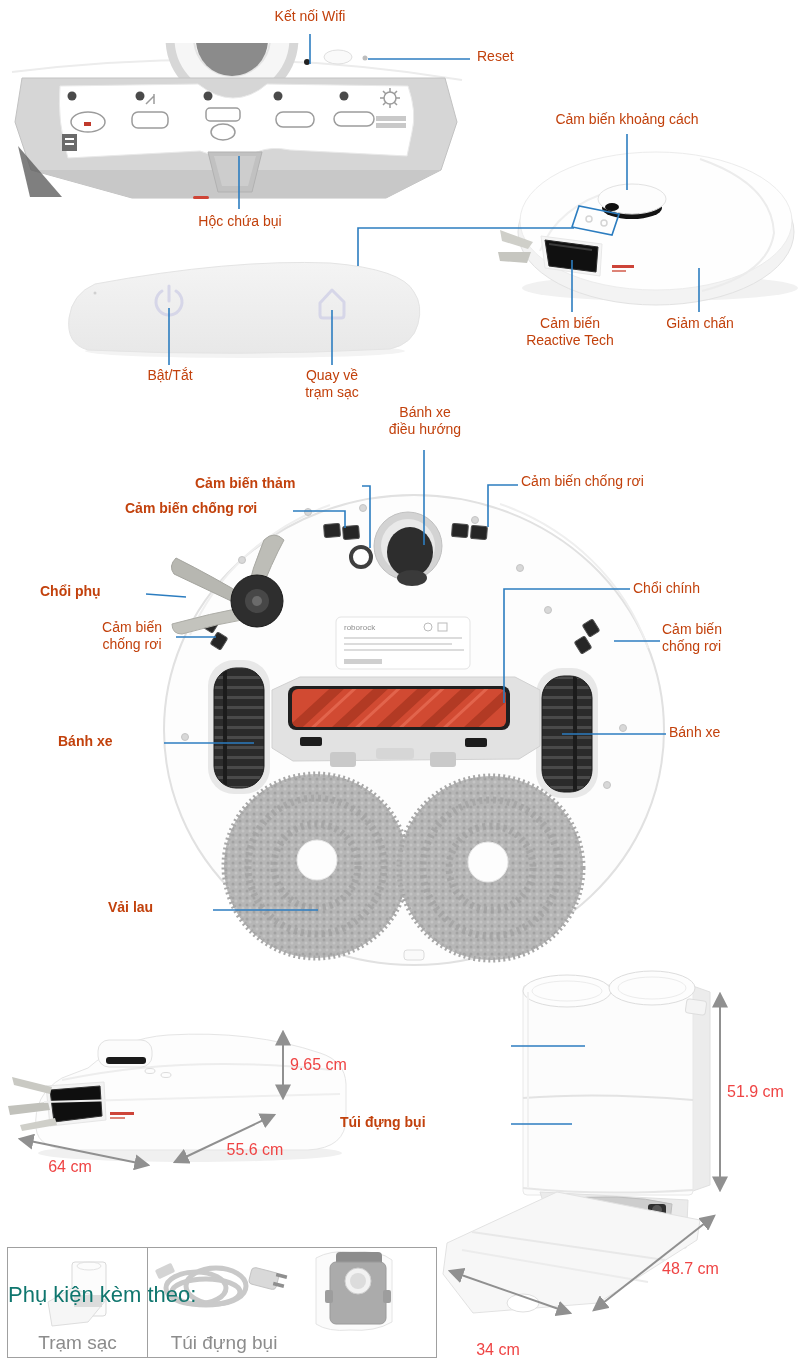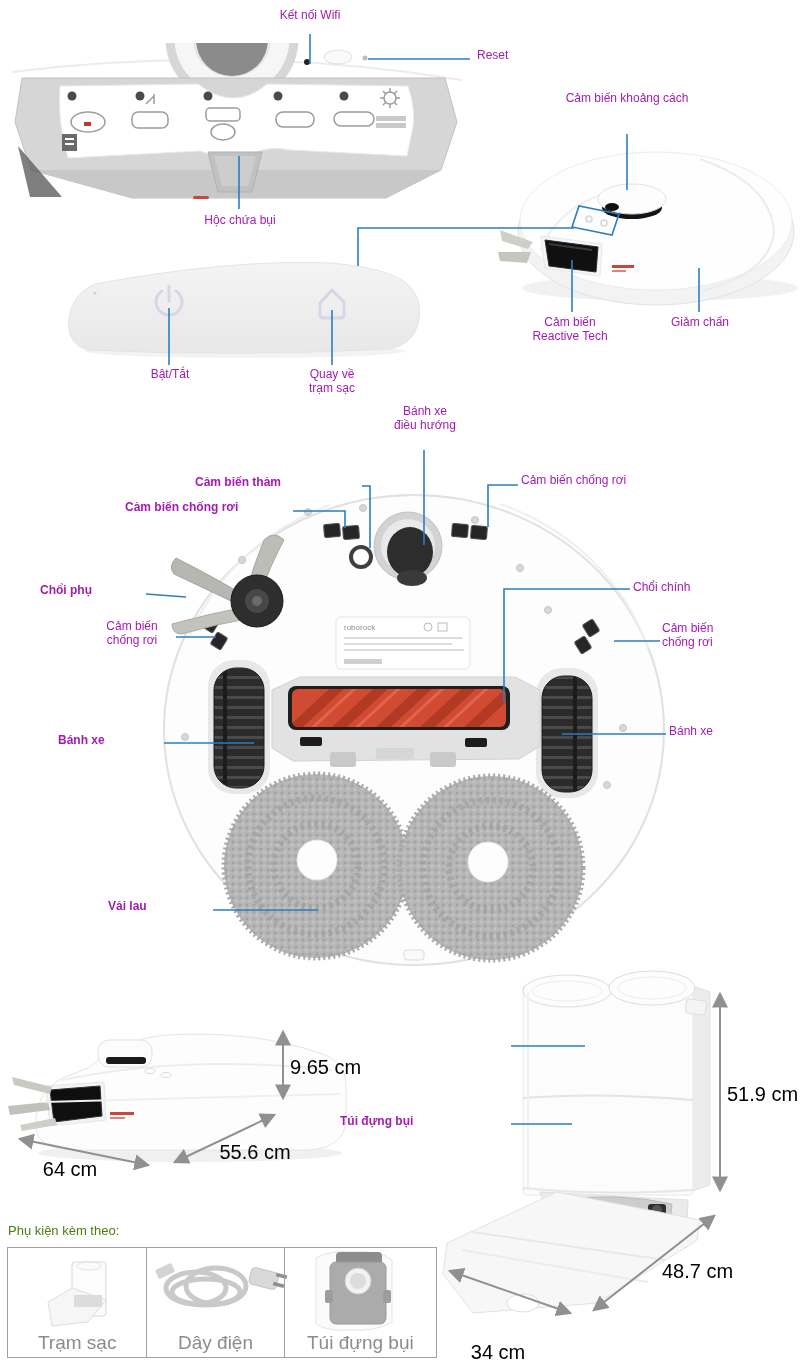--- a/index.html
+++ b/index.html
@@ -1,24 +1,24 @@
 <!DOCTYPE html>
 <html><head>
 <meta charset="utf-8">
 <style>
   html,body{margin:0;padding:0;background:#ffffff;}
   #canvas{position:relative;width:800px;height:1371px;background:#ffffff;overflow:hidden;
           font-family:"Liberation Sans","DejaVu Sans",sans-serif;}
   #art{position:absolute;left:0;top:0;}
-  .lbl{position:absolute;font-size:12px;line-height:1.18;color:#a21caf;white-space:pre-line;}
+  .lbl{position:absolute;font-size:14px;line-height:1.18;color:#c2410c;white-space:pre-line;}
   .lbl.c{text-align:center;}
   .lbl.r{font-weight:bold;}
-  .dim{position:absolute;font-size:20px;line-height:1.1;color:#000000;white-space:pre-line;}
+  .dim{position:absolute;font-size:16px;line-height:1.1;color:#ef4444;white-space:pre-line;}
   .dim.c{text-align:center;}
-  #acc-heading{position:absolute;left:8px;top:1223px;font-size:13px;color:#4d7c0f;}
+  #acc-heading{position:absolute;left:8px;top:1282px;font-size:22px;color:#0f766e;}
   #acc-table{position:absolute;left:7px;top:1247px;width:430px;height:111px;
              border:1.5px solid #a0a0a0;box-sizing:border-box;display:flex;}
   .acc-cell{position:relative;height:100%;border-right:1.5px solid #a0a0a0;box-sizing:border-box;}
   .acc-cell:last-child{border-right:none;}
   .acc-label{position:absolute;left:0;bottom:3px;width:100%;text-align:center;
              font-size:19px;color:#8c8c8c;}
 </style>
 </head>
 <body>
 
@@ -330,21 +330,21 @@
     <line x1="720" y1="994" x2="720" y2="1190" marker-start="url(#ah)" marker-end="url(#ah)"></line>
     <line x1="594" y1="1310" x2="714" y2="1216" marker-start="url(#ah)" marker-end="url(#ah)"></line>
     <line x1="450" y1="1271" x2="570" y2="1313" marker-start="url(#ah)" marker-end="url(#ah)"></line>
   </g>
 </svg>
 
 <div class="lbl c" style="left:230px;top:8px;width:160px;">Kết nối Wifi</div>
 <div class="lbl" style="left:477px;top:48px;width:70px;">Reset</div>
 <div class="lbl c" style="left:165px;top:213px;width:150px;">Hộc chứa bụi</div>
 
-<div class="lbl c" style="left:527px;top:91px;width:200px;">Cảm biến khoảng cách</div>
+<div class="lbl c" style="left:527px;top:111px;width:200px;">Cảm biến khoảng cách</div>
 <div class="lbl c" style="left:485px;top:315px;width:170px;">Cảm biến
 Reactive Tech</div>
 <div class="lbl c" style="left:640px;top:315px;width:120px;">Giảm chấn</div>
 
 <div class="lbl c" style="left:110px;top:367px;width:120px;">Bật/Tắt</div>
 <div class="lbl c" style="left:272px;top:367px;width:120px;">Quay về
 trạm sạc</div>
 
 <div class="lbl c" style="left:345px;top:404px;width:160px;">Bánh xe
 điều hướng</div>
@@ -368,21 +368,18 @@
 <div class="lbl r" style="left:340px;top:1114px;width:165px;">Túi đựng bụi</div>
 <div class="dim" style="left:727px;top:1083px;">51.9 cm</div>
 <div class="dim" style="left:662px;top:1260px;">48.7 cm</div>
 <div class="dim c" style="left:458px;top:1293px;width:80px;margin-top:48px;">34 cm</div>
 
 <div id="acc-heading">Phụ kiện kèm theo:</div>
 <div id="acc-table">
   <div class="acc-cell" style="width:140px;">
     <div class="acc-label">Trạm sạc</div>
   </div>
-  <div class="acc-cell" style="width:138px;">
-    <div class="acc-label">Dây điện</div>
-  </div>
   <div class="acc-cell" style="width:152px;">
     <div class="acc-label">Túi đựng bụi</div>
   </div>
 </div>
 
 </div>
 
 </body></html>

